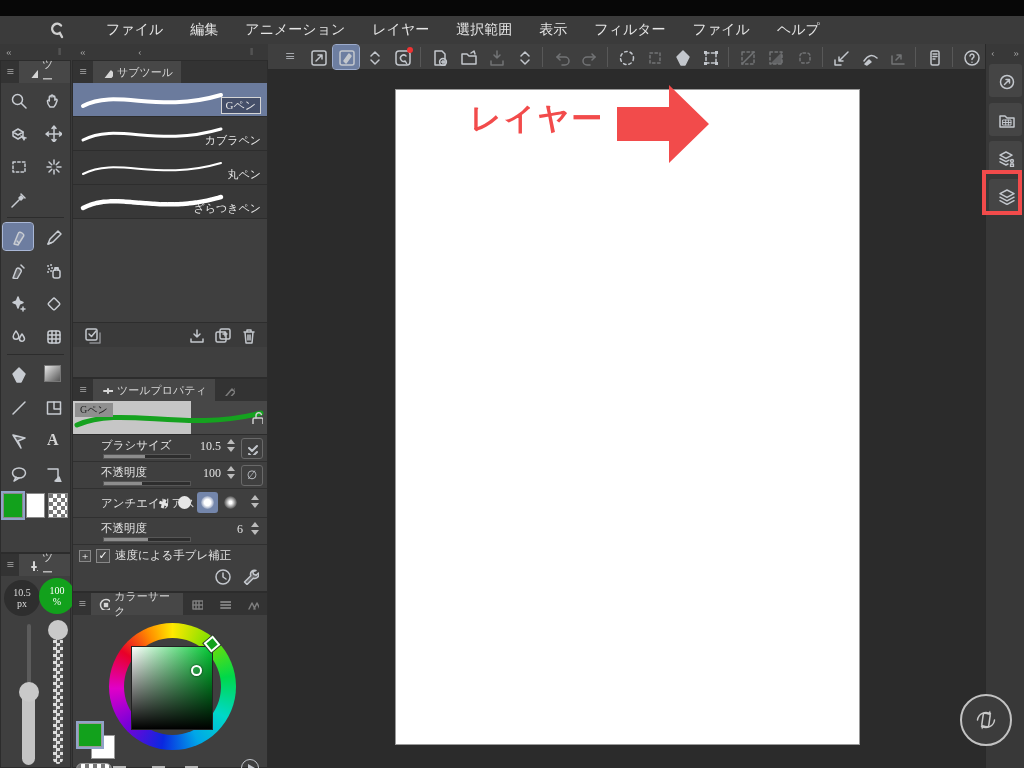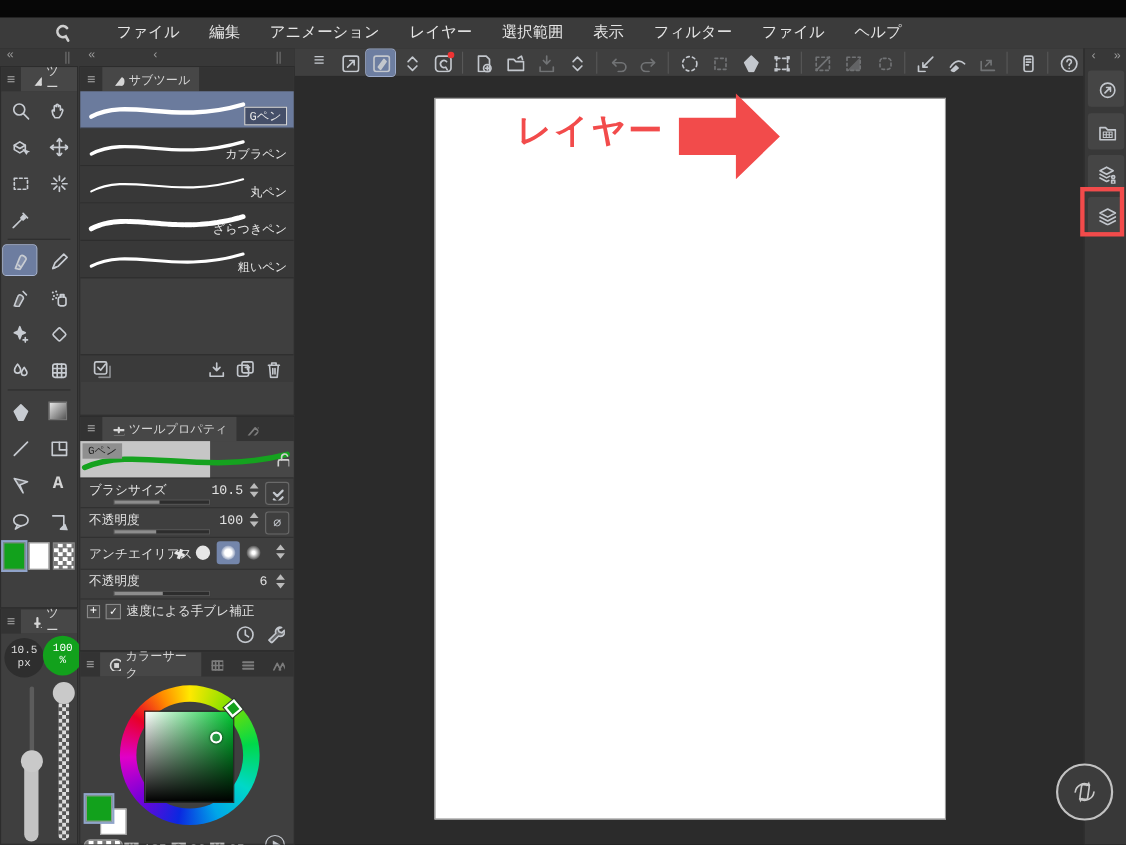--- a/index.html
+++ b/index.html
@@ -1,18 +1,18 @@
 <!DOCTYPE html>
 <html><head>
 <meta charset="utf-8">
 <style>
   * { margin:0; padding:0; box-sizing:border-box; }
   html,body { background:#111; }
   #root { position:relative; width:1024px; height:768px; background:#2b2b2b;
-          overflow:hidden; font-family:Liberation Mono, monospace; color:#dcdcdc; }
+          overflow:hidden; font-family:Liberation Serif, serif; color:#dcdcdc; }
 
   
   .statusbar { position:absolute; left:0; top:0; width:1024px; height:16px; background:#070707; }
   .menubar  { position:absolute; left:0; top:16px; width:1024px; height:28px; background:#3b3b3b;
               display:flex; align-items:center; font-size:14px; color:#e6e6e6; }
   .logo { margin-left:46px; width:22px; height:22px; color:#cfcfcf; }
   .menuitems { display:flex; gap:27px; margin-left:38px; }
   .menuitems span { cursor:default; }
 
   
@@ -82,21 +82,21 @@
   .stfoot .sp { flex:1; }
   .stfoot > div { width:26px; display:flex; justify-content:center; }
 
   
   .panel-toolprop { left:72px; top:318px; width:196px; height:214px; }
   .preview { position:relative; height:34px; background:#474747; border-bottom:1px solid #2c2c2c; }
   .preview .lite { position:absolute; left:0; top:0; width:118px; height:100%; background:#c6c6c6; }
   .pvchip { position:absolute; left:2px; top:2px; background:#8f8f8f; color:#222; font-size:10px; padding:0 5px; }
   .pvlock { position:absolute; right:4px; top:8px; color:#cfcfcf; }
   .prow { position:relative; height:27px; border-bottom:1px solid #303030; font-size:11.5px; color:#e2e2e2; }
-  .plabel { position:absolute; left:8px; top:3px; }
+  .plabel { position:absolute; left:28px; top:3px; }
   .pvalue { position:absolute; right:46px; top:4px; font-size:12px; }
   .mini { position:absolute; left:30px; bottom:2px; width:88px; height:5px; background:#2d2d2d; border:1px solid #565656; }
   .mini i { display:block; height:100%; background:#8d8d8d; }
   .stepper { position:absolute; right:32px; top:4px; display:flex; flex-direction:column; gap:3px; }
   .stepper i { width:0; height:0; border-left:4px solid transparent; border-right:4px solid transparent; }
   .stepper .up { border-bottom:5px solid #bbb; } .stepper .dn { border-top:5px solid #bbb; }
   .sidebtn { position:absolute; right:4px; top:3px; width:22px; height:21px; border:1px solid #6a6a6a;
              border-radius:3px; display:flex; align-items:center; justify-content:center; color:#c3c7cd; font-size:12px; }
   .aacell { width:21px; height:21px; display:inline-flex; align-items:center; justify-content:center; border-radius:3px; }
   .aacell.sel { background:#7486ab; }
@@ -555,26 +555,20 @@
             <path d="M6 20 C40 2 80 28 144 9" stroke="#fff" stroke-width="2" fill="none" stroke-linecap="round"></path>
             </svg>
           <span class="stname">丸ペン</span>
         </div>
         <div class="stitem">
           <svg width="150" height="28">
             <path d="M6 20 C40 2 80 28 144 9" stroke="#fff" stroke-width="4.5" fill="none" stroke-linecap="round" stroke-dasharray="6 1.2"></path>
             </svg>
           <span class="stname">ざらつきペン</span>
         </div>
-        <div class="stitem">
-          <svg width="150" height="28">
-            <path d="M6 20 C40 2 80 28 144 9" stroke="#fff" stroke-width="2.8" fill="none" stroke-linecap="round"></path>
-            </svg>
-          <span class="stname">粗いペン</span>
-        </div>
       </div>
       <div class="stfoot">
         <div>
           <svg class="ic">
               <rect x="3" y="3" width="11" height="11" rx="1.5"></rect>
               <path d="M6 8l2.5 2.5L13 5"></path>
               <path d="M7 17h10V7" opacity=".6"></path>
             </svg>
           </div>
         <span class="sp"></span>

